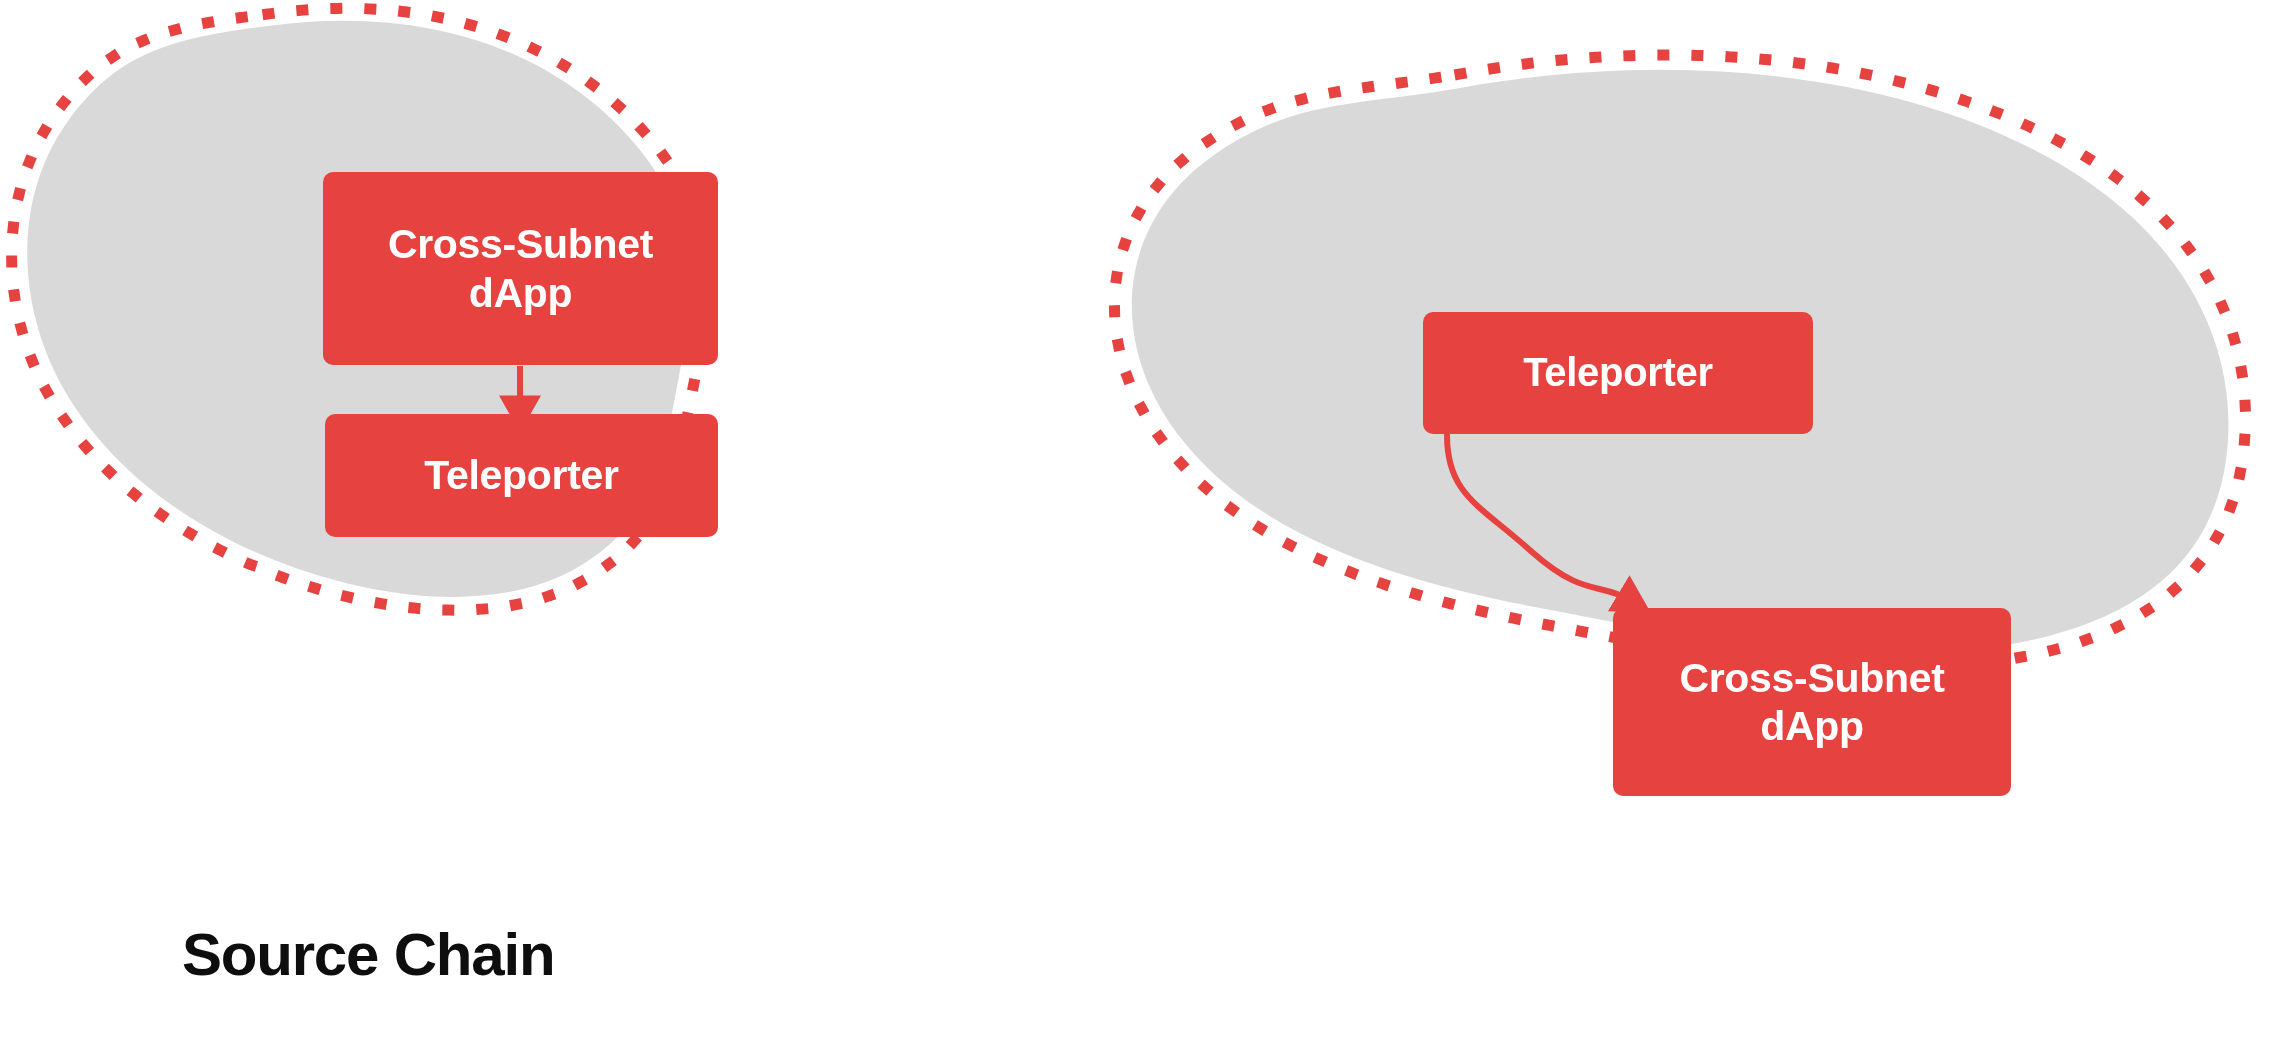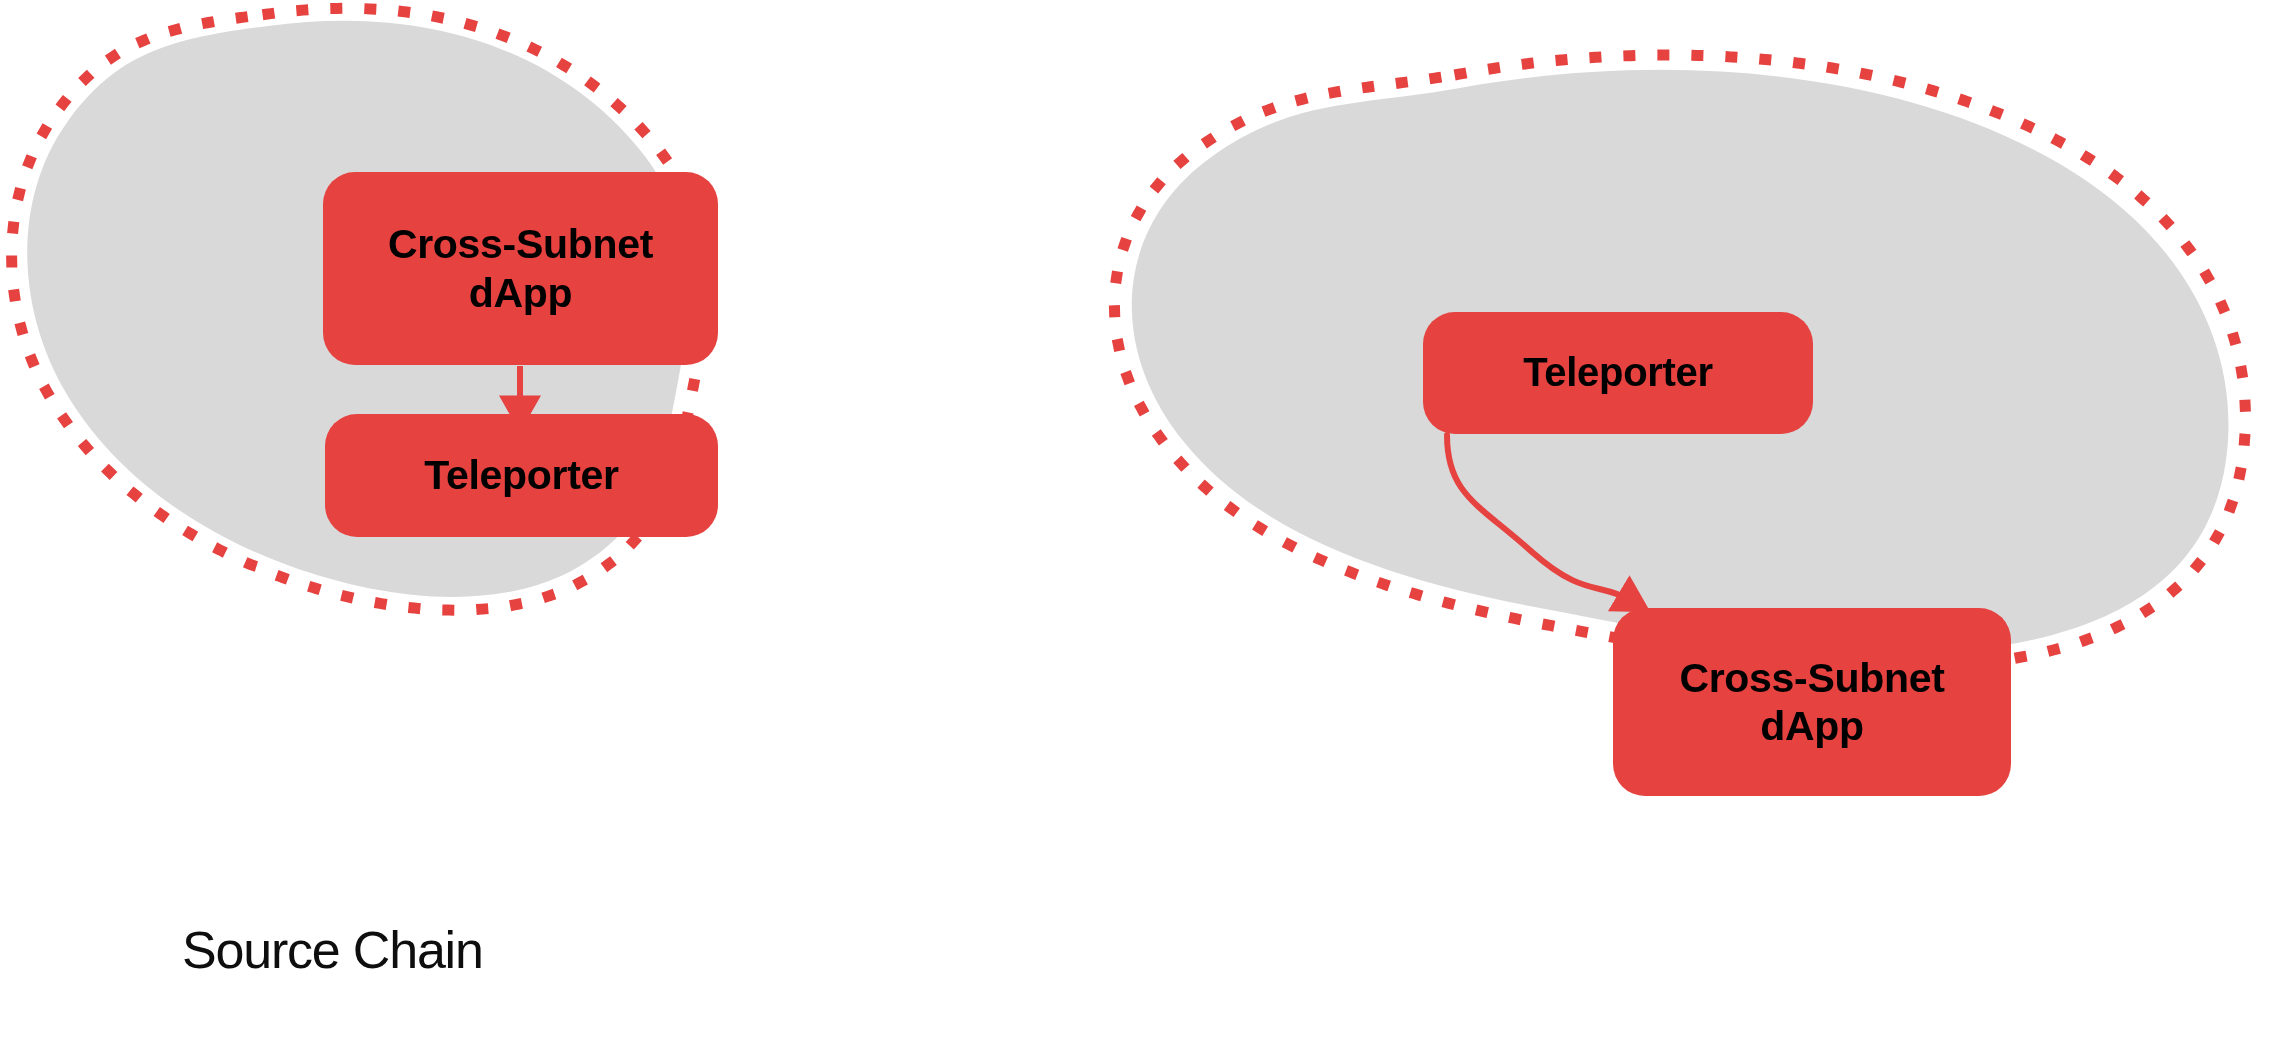--- a/index.html
+++ b/index.html
@@ -28,26 +28,26 @@
   .blob-svg {
     position: absolute;
     left: 0;
     top: 0;
     overflow: visible;
   }
 
   .node-box {
     position: absolute;
     background: #e54240;
-    border-radius: 32px;
+    border-radius: 10px;
     display: flex;
     align-items: center;
     justify-content: center;
     text-align: center;
-    color: #000000;
+    color: #ffffff;
     font-weight: bold;
     line-height: 1.18;
     letter-spacing: -0.3px;
     box-sizing: border-box;
     padding: 6px 14px;
     white-space: pre-line;
   }
 
   
   #src-dapp {
@@ -69,22 +69,22 @@
   }
   #dst-dapp {
     left: 1613px; top: 608px;
     width: 398px; height: 188px;
     font-size: 41px;
   }
 
   .chain-label {
     position: absolute;
     color: #0e0e0e;
-    font-weight: normal;
-    font-size: 52px;
+    font-weight: bold;
+    font-size: 60px;
     letter-spacing: -1.2px;
     white-space: nowrap;
   }
   #label-source { left: 182px;  top: 920px; }
   #label-dest   { left: 1385px; top: 920px; }
 
   .arrow-svg {
     position: absolute;
     left: 0; top: 0;
     overflow: visible;

